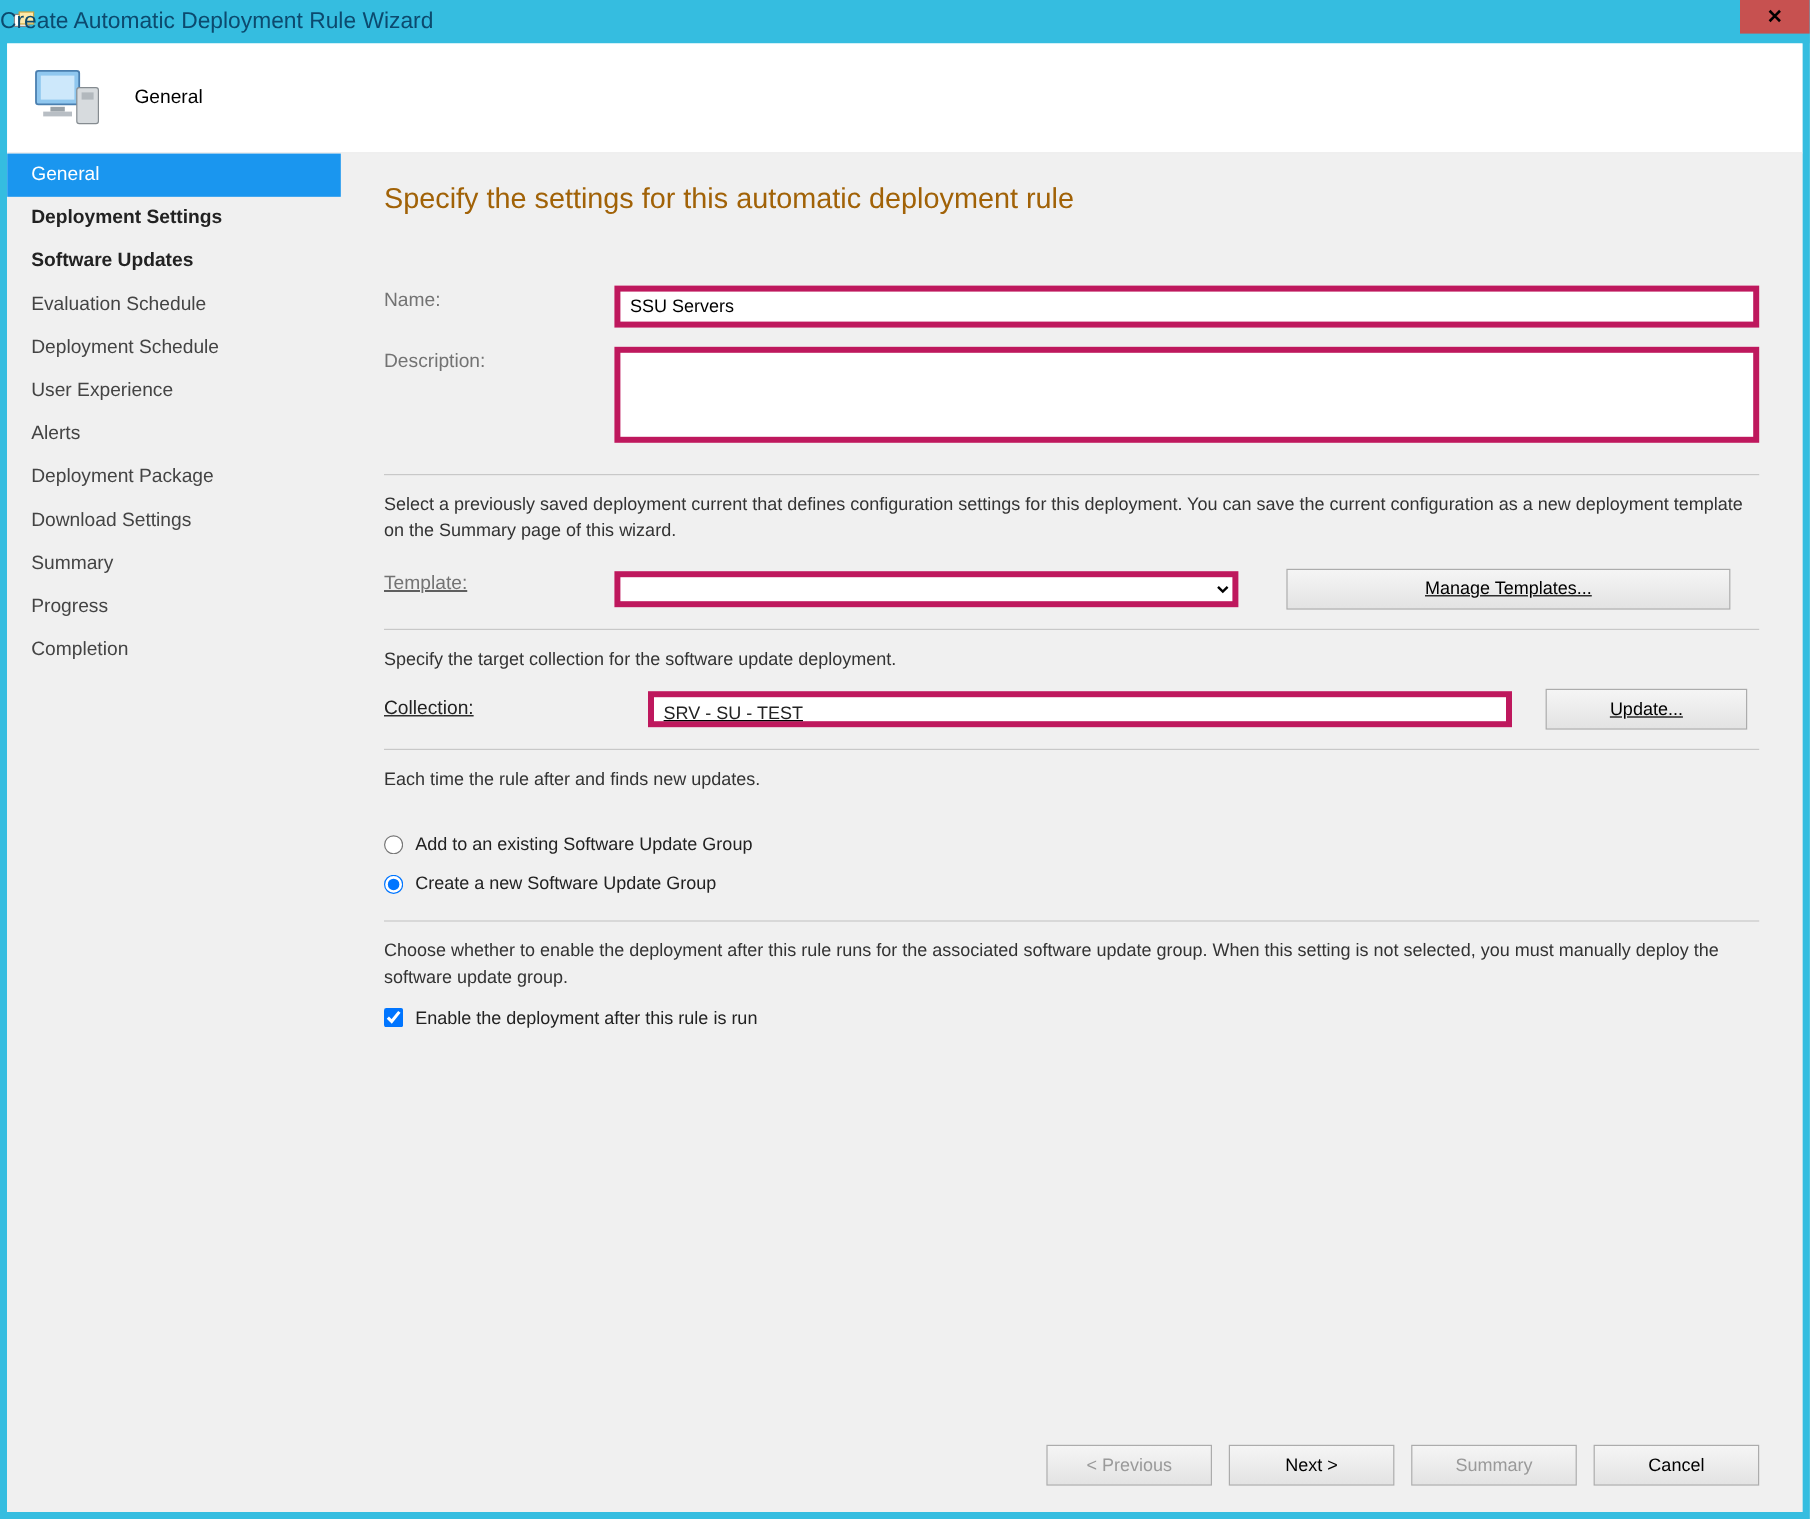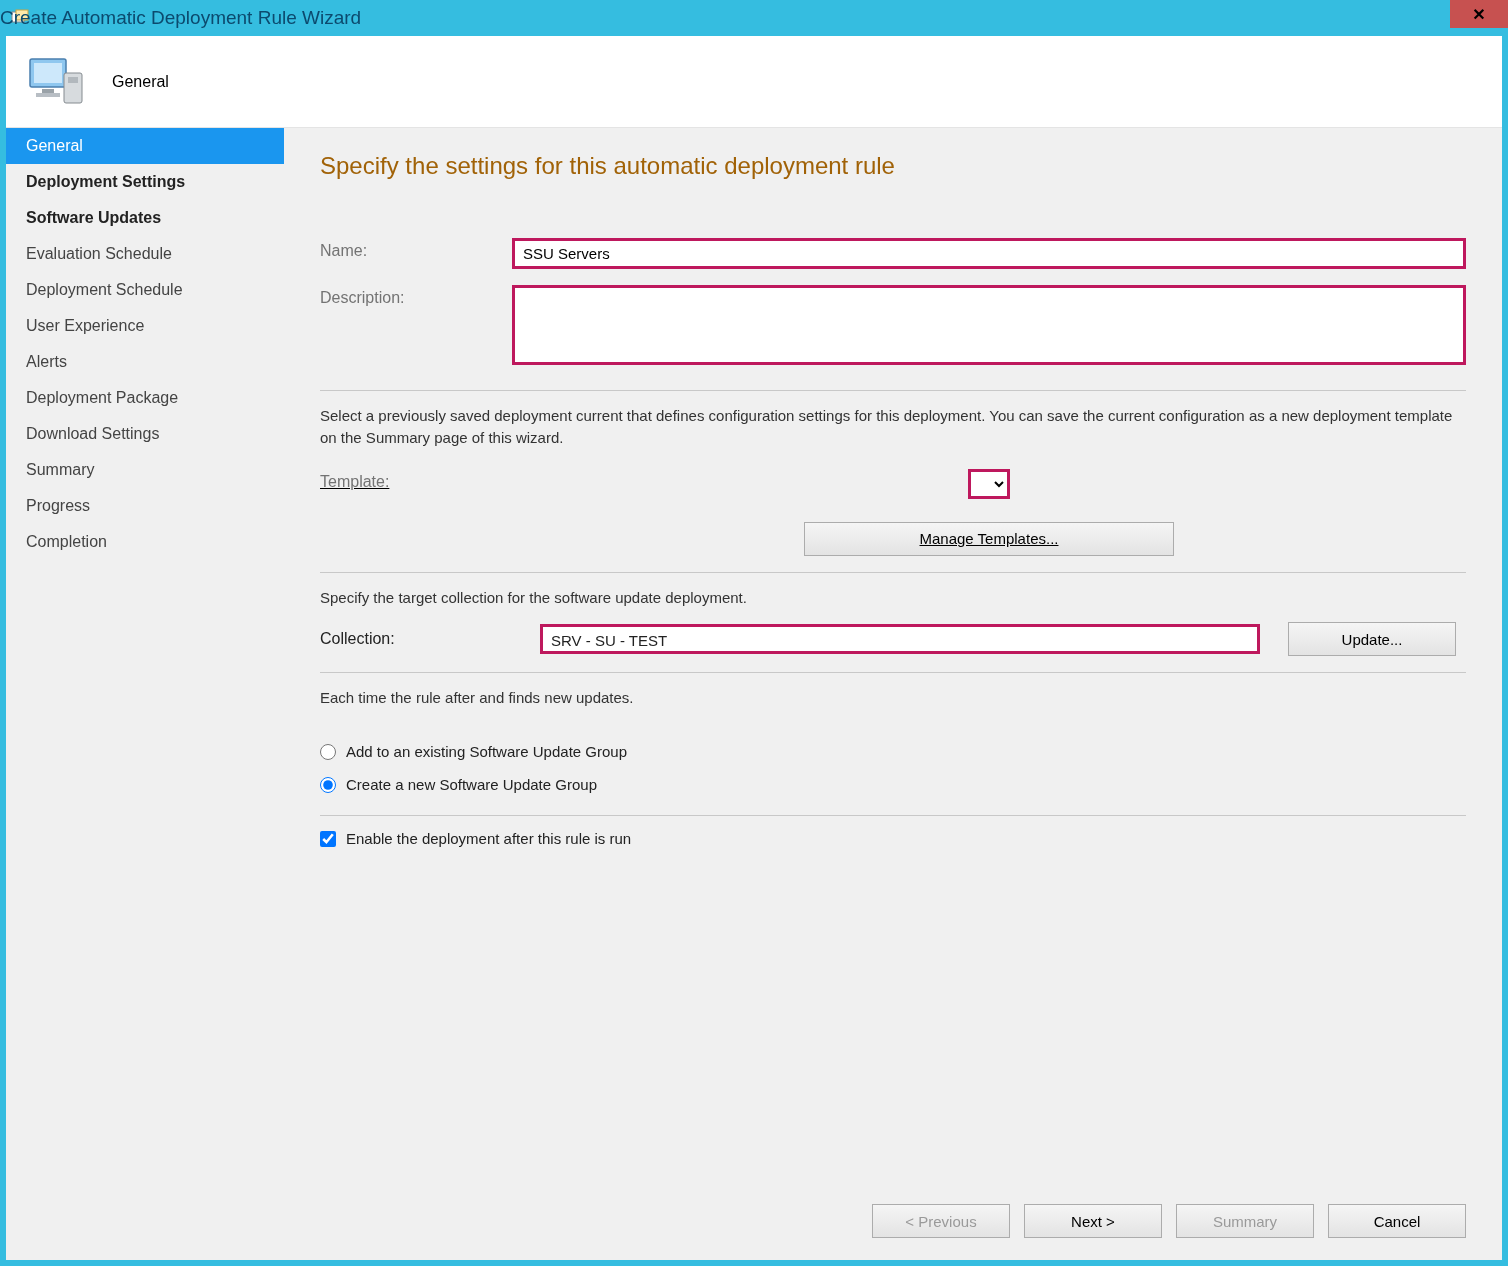--- a/index.html
+++ b/index.html
@@ -122,21 +122,21 @@
   color: #737373;
   padding-top: 4px;
 }
 .form-row .ctrl {
   flex: 1;
 }
 input[type=text], textarea, select, .readonly-input {
   font-family: inherit;
   font-size: 15px;
   padding: 4px 8px;
-  border: 3px solid #be185d;
+  border: 5px solid #be185d;
   background: #fff;
   width: 100%;
 }
 textarea {
   height: 80px;
   resize: none;
   overflow-y: scroll;
 }
 select {
   height: 30px;
@@ -149,22 +149,21 @@
   margin-bottom: 20px;
 }
 .hr {
   border: none;
   border-top: 1px solid #c8c8c8;
   margin: 6px 0 14px 0;
 }
 .row-with-button {
   display: flex;
   align-items: center;
-  gap: 23px;
-  flex-direction: column;
+  gap: 40px;
 }
 .row-with-button .sel-wrap {
   flex: 1;
 }
 .btn {
   height: 34px;
   min-width: 120px;
   padding: 0 20px;
   background: linear-gradient(#f5f5f5, #e3e3e3);
   border: 1px solid #acacac;
@@ -196,21 +195,21 @@
 }
 .footer {
   position: absolute;
   bottom: 22px;
   right: 36px;
   display: flex;
   gap: 14px;
 }
 .footer .btn { min-width: 138px; }
 .big-icon svg { width: 58px; height: 54px; }
-.collection-row { display:flex; align-items:center; gap:28px; margin-bottom:10px; }
+.collection-row { display:flex; align-items:center; gap:28px; margin-bottom:10px;text-decoration:underline; }
 .collection-row .lbl { width:192px; font-size:16px; color:#222; }
 .collection-row .readonly-input { flex:1; max-width: 720px; }
 </style>
 </head>
 <body>
 
 <div class="window">
   <div class="titlebar">
     <span class="sys-icon">
       <svg viewBox="0 0 20 20">
@@ -302,20 +301,21 @@
         <label class="radio-row">
           <input type="radio" name="sug" style="">
           <span>Add to an existing Software Update Group</span>
         </label>
         <label class="radio-row">
           <input type="radio" name="sug" id="radio-create" checked="" style="">
           <span>Create a new Software Update Group</span>
         </label>
 
         <hr class="hr">
+        <div class="desc-text" style="margin-bottom:14px;">Choose whether to enable the deployment after this rule runs for the associated software update group. When this setting is not selected, you must manually deploy the software update group.</div>
 
         <label class="check-row">
           <input type="checkbox" id="enable-check" checked="" style="">
           <span>Enable the deployment after this rule is run</span>
         </label>
 
         <div class="footer">
           <button class="btn" disabled="">&lt; Previous</button>
           <button class="btn">Next &gt;</button>
           <button class="btn" disabled="">Summary</button>

